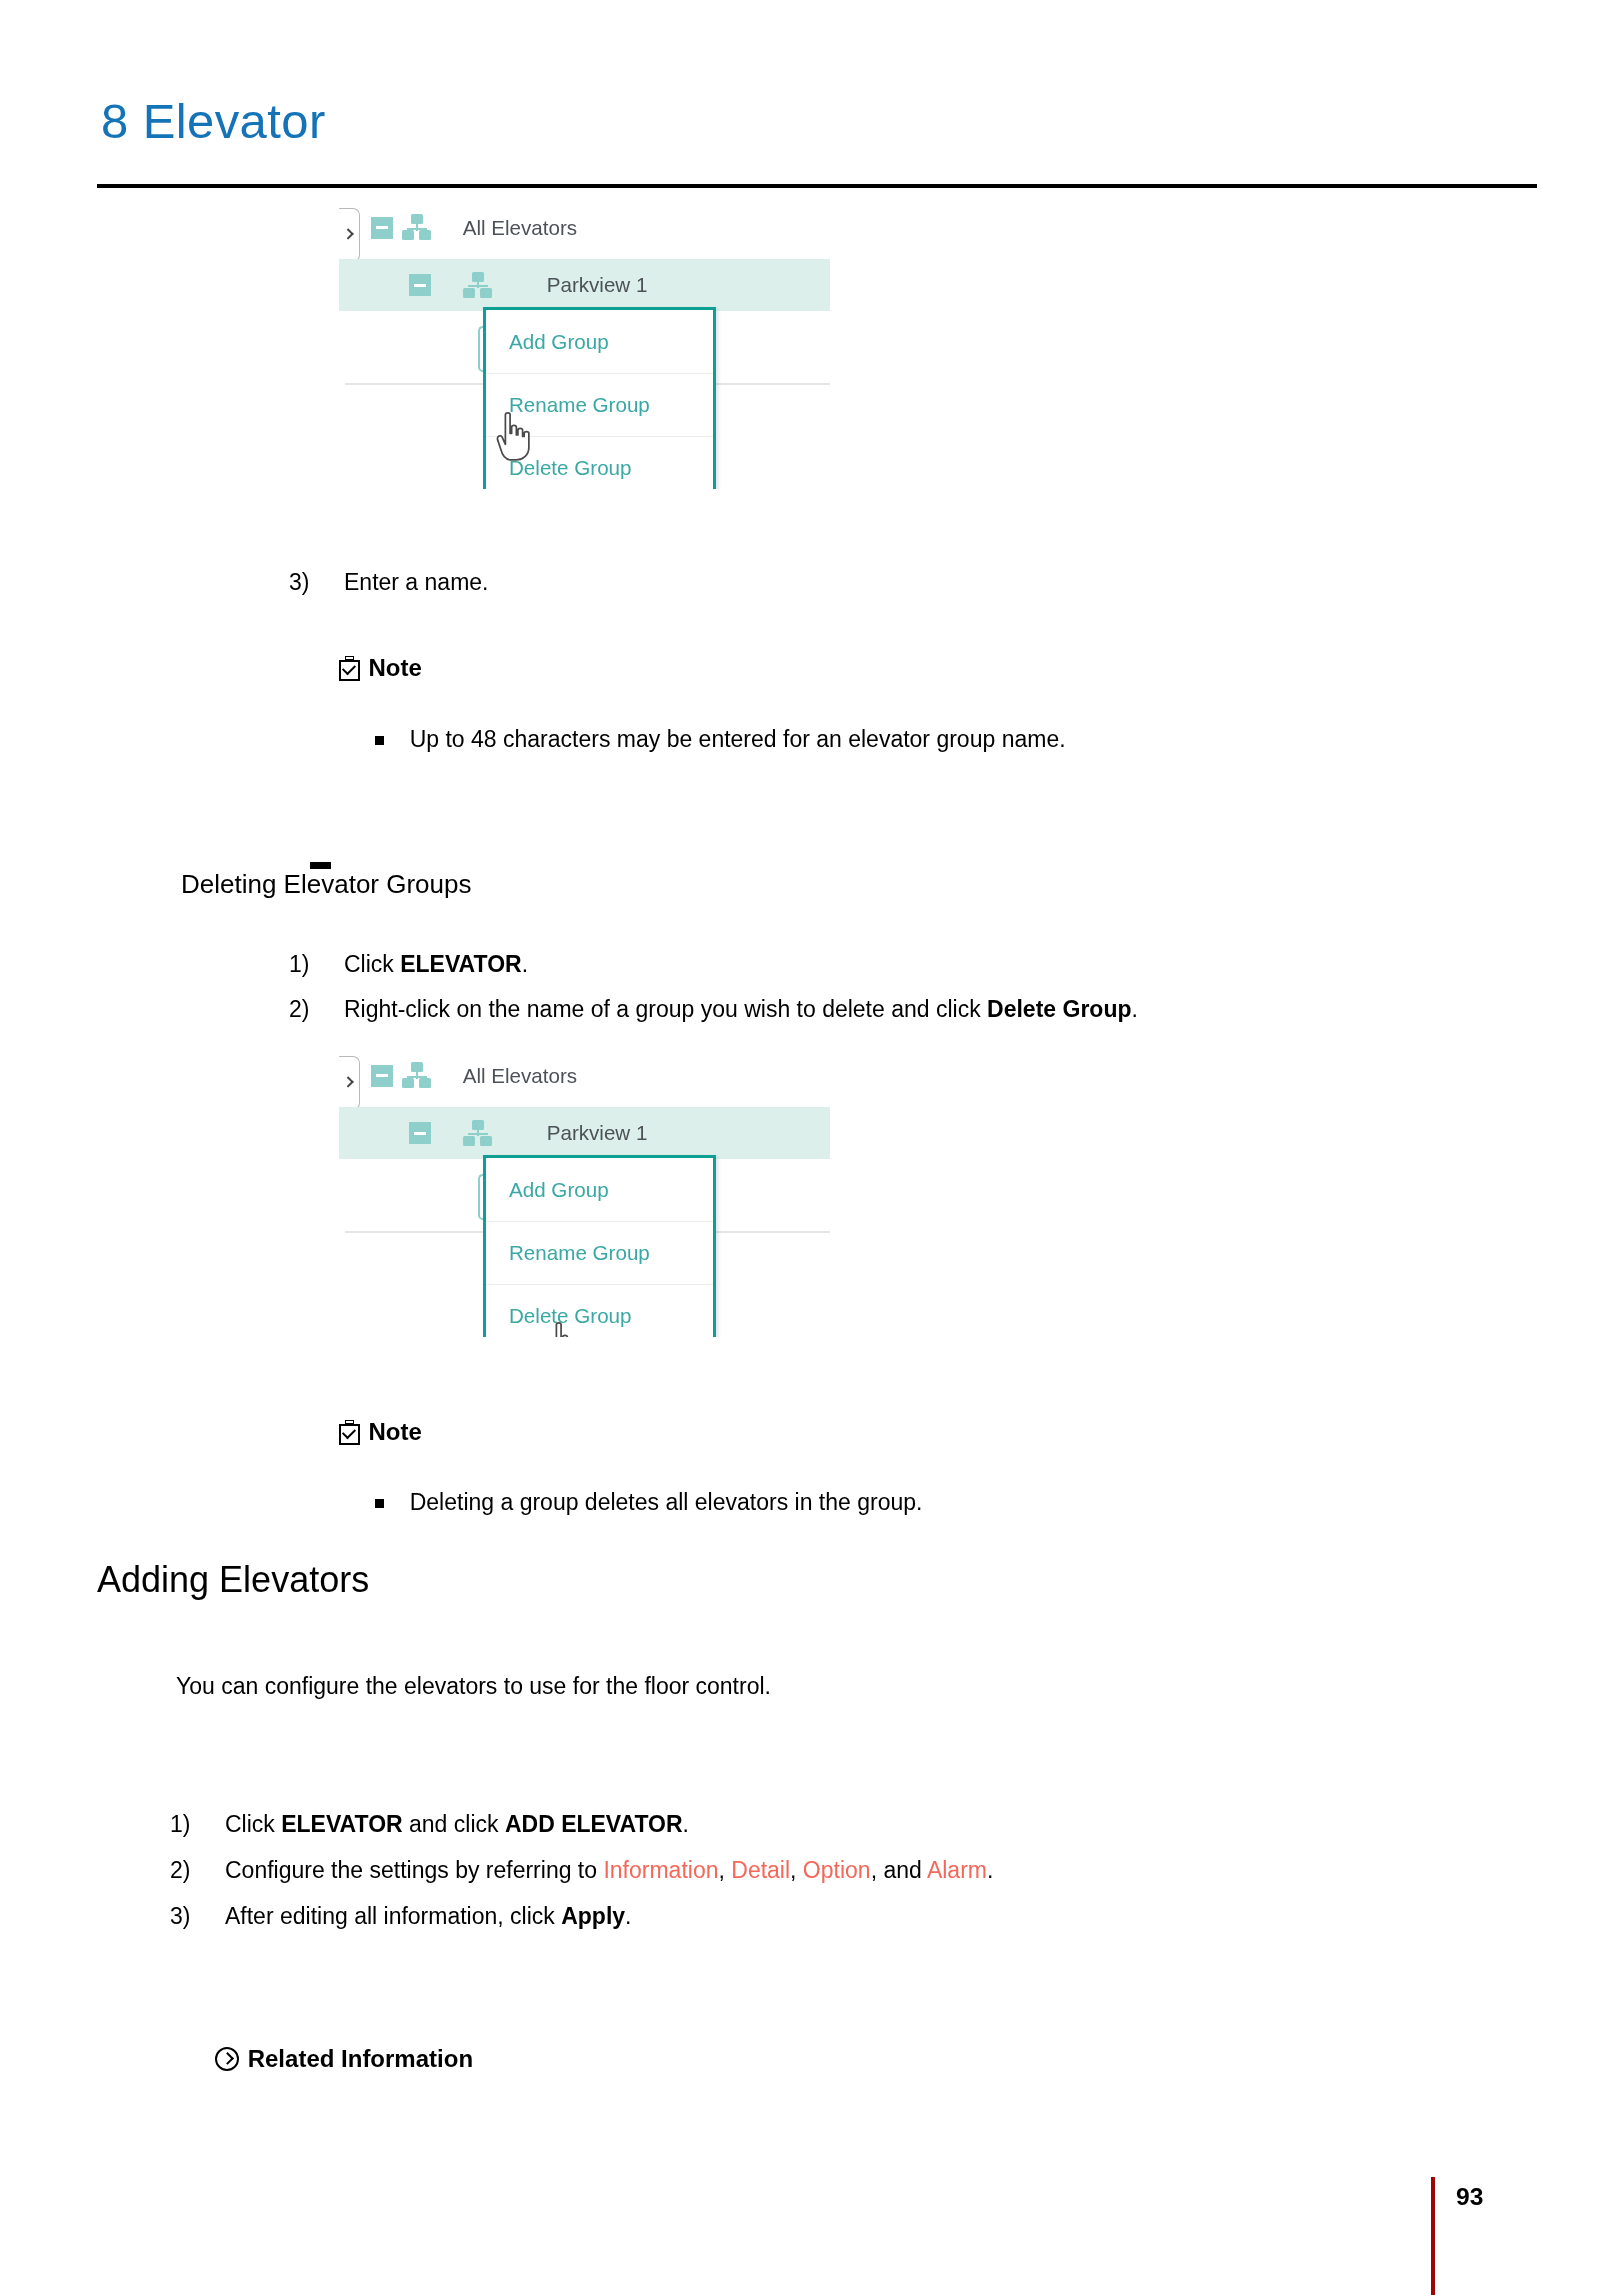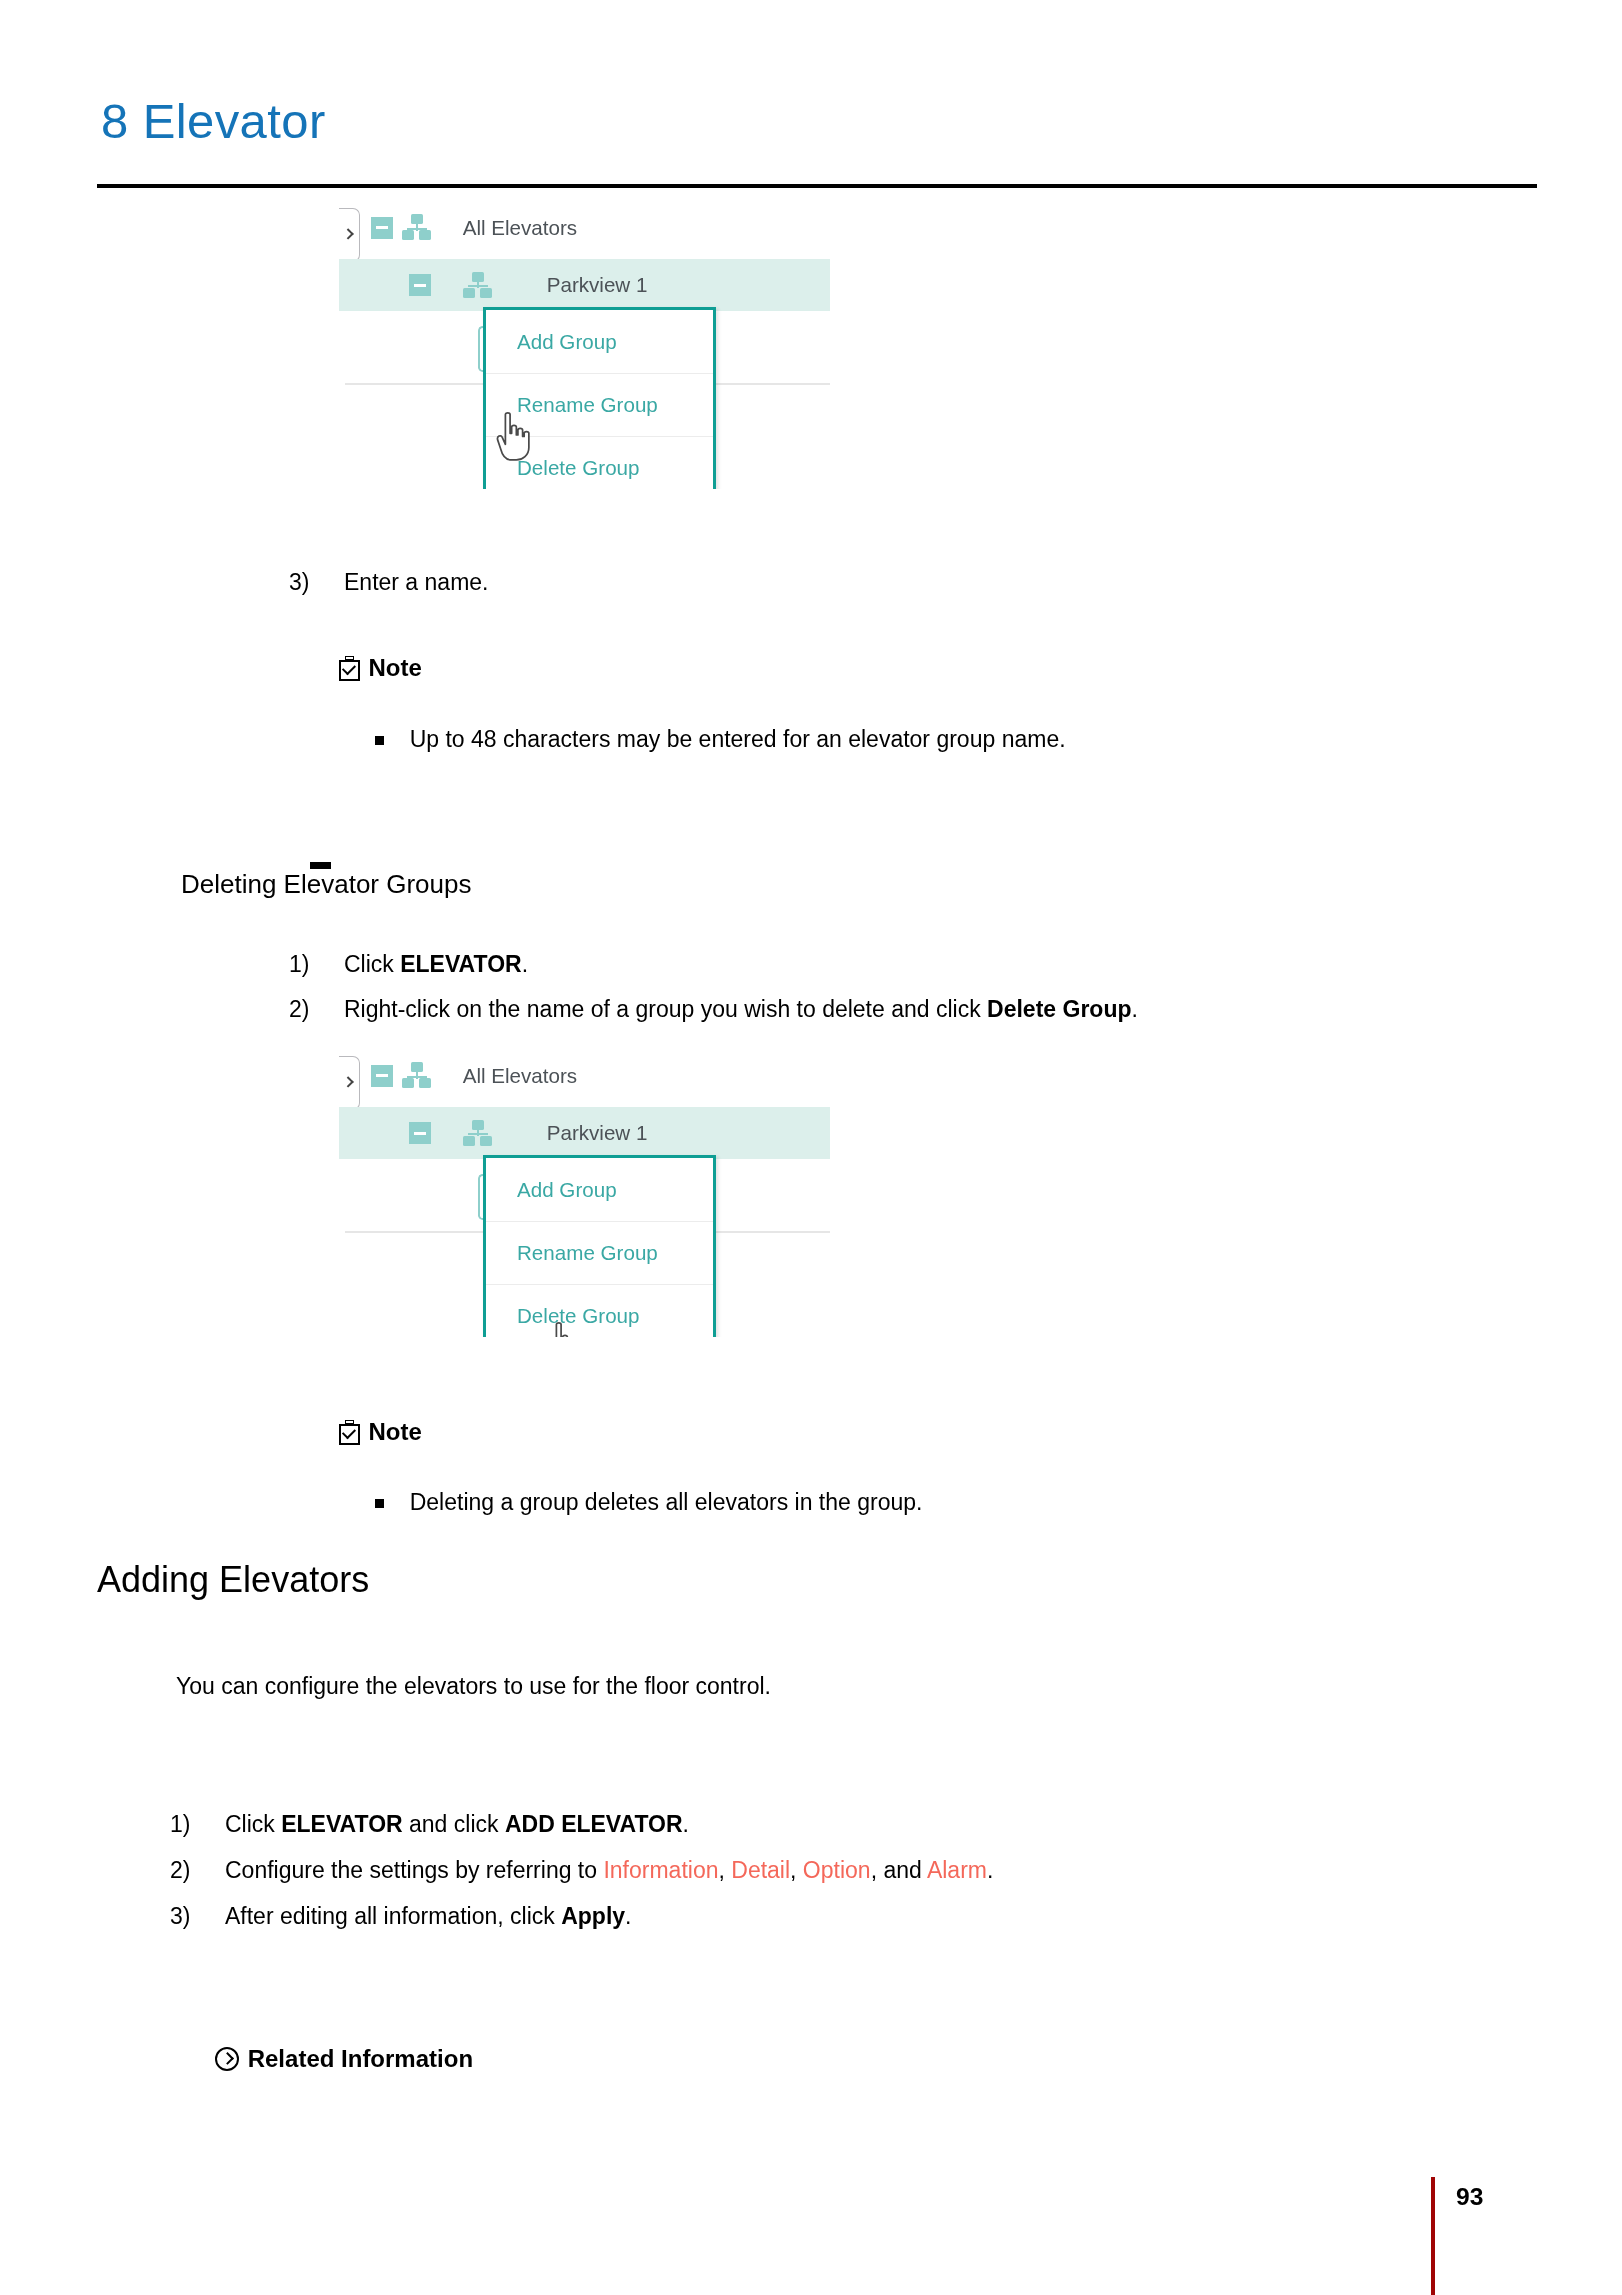--- a/index.html
+++ b/index.html
@@ -333,21 +333,21 @@
     position: absolute;
     background: #ffffff;
     border: 3.2px solid #0f9e94;
     box-sizing: border-box;
     box-shadow: 2.4px 2.4px 4px rgba(0,0,0,0.12);
   }
   .ctx-item {
     height: 63px;
     display: flex;
     align-items: center;
-    padding-left: 31px;
+    padding-left: 23px;
     font-size: 20.6px;
     color: #3aa8a4;
     white-space: nowrap;
     box-sizing: border-box;
   }
   .ctx-item + .ctx-item {
     border-top: 1.6px solid #ececec;
   }
 
   .cursor-hand {

